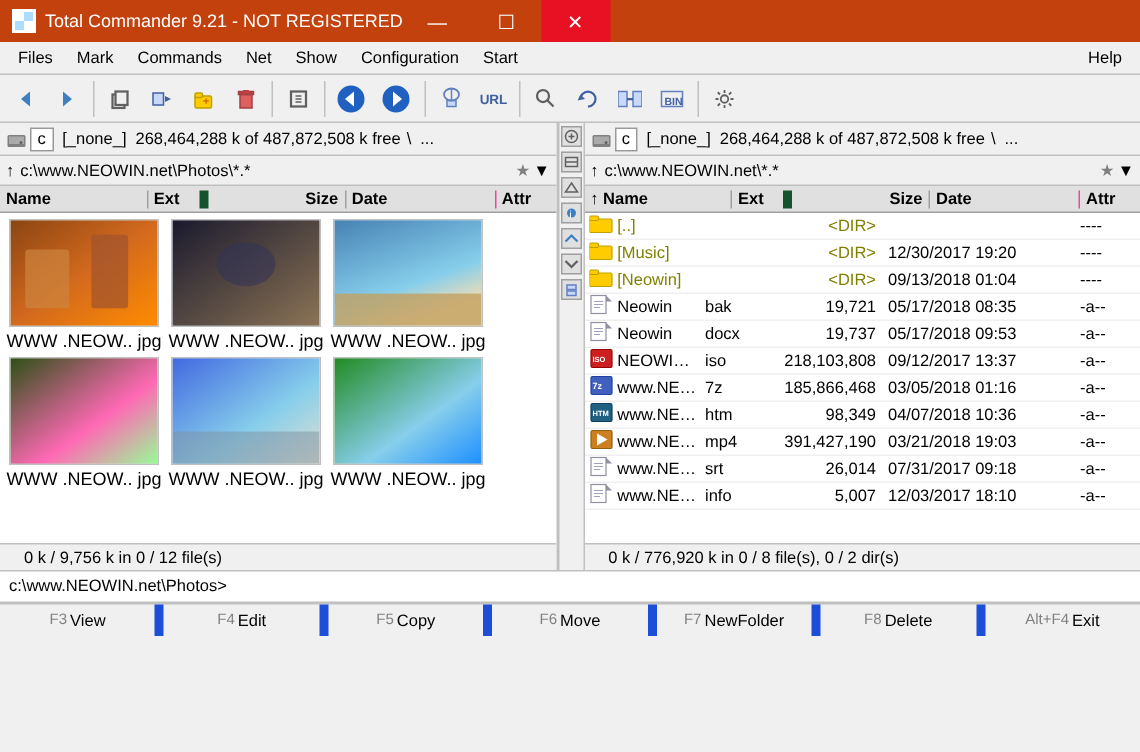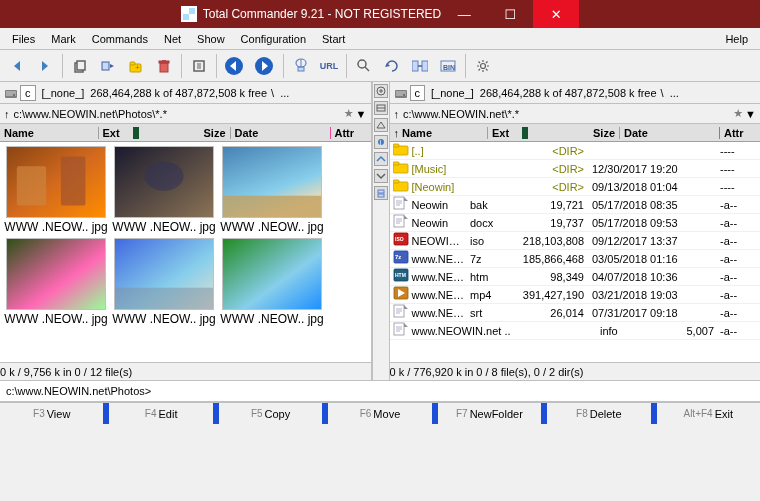--- a/index.html
+++ b/index.html
@@ -1,26 +1,26 @@
 <!DOCTYPE html>
 <html><head>
   <meta charset="utf-8">
   <style>
     * { margin: 0; padding: 0; box-sizing: border-box; }
     body { font-family: 'Segoe UI', Tahoma, Geneva, Verdana, sans-serif; font-size: 11px; background: #f0f0f0; width: 760px; height: 501px; overflow: hidden; }
     
     
     #title-bar {
-      background: #7f1d1d;
+      background: #c2410c;
       color: white;
       height: 28px;
       display: flex;
       align-items: center;
       padding: 0 8px;
-      justify-content: center;
+      justify-content: flex-start;
     }
     #title-bar-left { display: flex; align-items: center; gap: 6px; }
     #title-bar-icon { width: 16px; height: 16px; background: #fff; display: flex; align-items: center; justify-content: center; font-size: 10px; color: #1a73c7; font-weight: bold; }
     #title-text { font-size: 12px; }
     #title-bar-controls { display: flex; gap: 0; }
     .title-btn { width: 46px; height: 28px; display: flex; align-items: center; justify-content: center; cursor: pointer; font-size: 13px; color: white; }
     .title-btn.close { background: #e81123; }
     
     
     #menu-bar {
@@ -177,21 +177,21 @@
       gap: 3px;
     }
     .tool-btn { width: 14px; height: 14px; background: #e0e0e0; border: 1px solid #a0a0a0; cursor: pointer; display: flex; align-items: center; justify-content: center; font-size: 9px; }
     
     
     .status-bar {
       background: #f0f0f0;
       height: 18px;
       display: flex;
       align-items: center;
-      padding: 0 0;
+      padding: 0 16px;
       border-top: 1px solid #c0c0c0;
       font-size: 11px;
     }
     
     
     #cmd-line {
       background: white;
       height: 22px;
       display: flex;
       align-items: center;
@@ -708,20 +708,21 @@
           <span class="fr-icon"><svg width="16" height="14" viewBox="0 0 16 14">
               <rect x="1" y="1" width="10" height="12" fill="white" stroke="#9090a0" stroke-width="0.8"></rect>
               <polygon points="11,1 15,5 11,5" fill="#9090a0"></polygon>
               <line x1="3" y1="5" x2="9" y2="5" stroke="#a0a0c0" stroke-width="0.8"></line>
               <line x1="3" y1="7" x2="9" y2="7" stroke="#a0a0c0" stroke-width="0.8"></line>
               <line x1="3" y1="9" x2="7" y2="9" stroke="#a0a0c0" stroke-width="0.8"></line>
             </svg></span>
           <span class="fr-name">www.NEOWIN.net ..</span>
           <span class="fr-ext">info</span>
           <span class="fr-size">5,007</span>
+          <span class="fr-date">12/03/2017 18:10</span>
           <span class="fr-attr">-a--</span>
         </div>
       </div>
 
     <div class="status-bar">
       <span>0 k / 776,920 k in 0 / 8 file(s), 0 / 2 dir(s)</span>
     </div>
   </div>
 </div>
 

